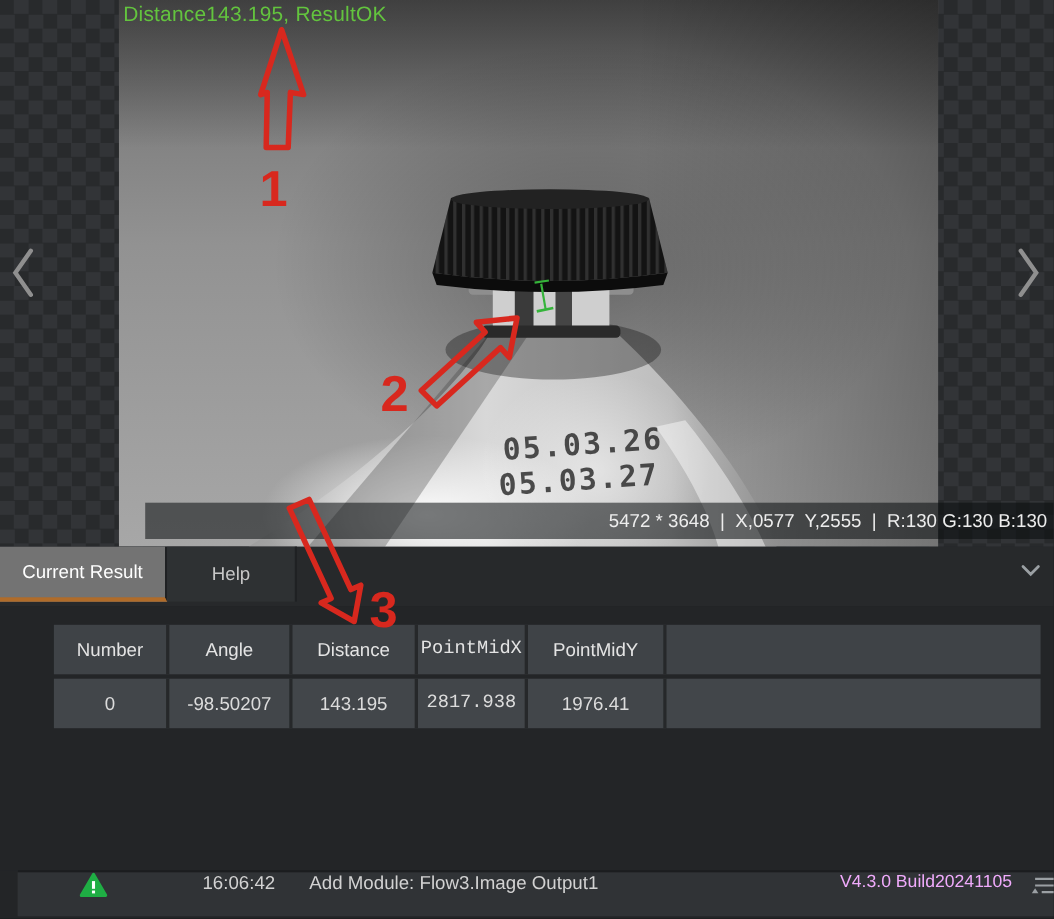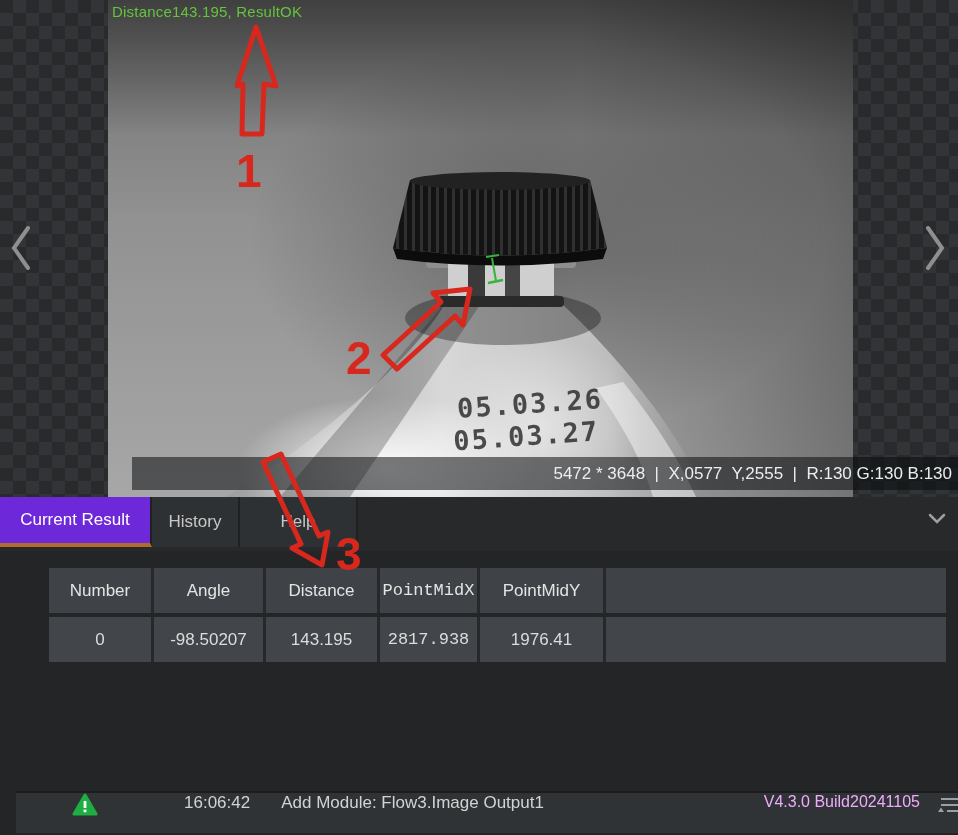--- a/index.html
+++ b/index.html
@@ -6,36 +6,36 @@
   *{box-sizing:border-box;}
   .app{position:relative;width:958px;height:835px;background:#232527;overflow:hidden;
        font-family:"Liberation Sans",sans-serif;}
 
   
   .viewer{position:absolute;left:0;top:0;width:958px;height:497px;
     background-color:#292a2c;
     background-image:conic-gradient(#323437 25%,#282a2c 0 50%,#323437 0 75%,#282a2c 0);
     background-size:26px 26px;}
   .photo{position:absolute;left:108px;top:0;width:745px;height:497px;display:block;}
-  .overlay-green{position:absolute;left:112px;top:3px;font-size:15px;color:#63c43e;
+  .overlay-green{position:absolute;left:112px;top:3px;font-size:19px;color:#63c43e;
     letter-spacing:.2px;white-space:pre;}
   .chev{position:absolute;top:222px;width:34px;height:52px;cursor:pointer;}
   .chev.left{left:4px;} .chev.right{right:6px;}
   .imginfo{position:absolute;left:108px;right:0;top:457px;height:33px;
     background:rgba(10,12,14,.55);color:#ededed;font-size:17px;
     display:flex;align-items:center;justify-content:flex-end;
     padding-right:6px;white-space:pre;margin-left:24px;}
 
   
   .tabbar{position:absolute;left:0;top:497px;width:958px;height:54px;background:#27292b;
     display:flex;align-items:flex-start;}
   .tab{height:50px;display:flex;align-items:center;justify-content:center;
     font-size:17px;color:#c7c7c7;background:#2e3133;border-right:2px solid #1f2123;
     cursor:pointer;}
-  .tab.active{background:#6d28d9;color:#ffffff;height:50px;border-bottom:4px solid #b06c2a;}
+  .tab.active{background:#737373;color:#ffffff;height:50px;border-bottom:4px solid #b06c2a;}
   .tab.t1{width:152px;} .tab.t2{width:88px;} .tab.t3{width:118px;}
   .tab-caret{margin-left:auto;margin-right:12px;margin-top:16px;cursor:pointer;}
 
   
   .panel{position:absolute;left:0;top:551px;width:958px;height:240px;background:#232527;}
   .rtable{position:absolute;left:17px;top:17px;right:12px;padding-left:32px;}
   .trow{display:flex;margin-bottom:4px;}
   .cell{height:45px;display:flex;align-items:center;justify-content:center;
     font-size:17px;color:#dcdcdc;background:#42464a;border-right:3px solid #26282a;}
   .trow.head .cell{background:#3f4347;color:#e4e4e4;}
@@ -138,21 +138,20 @@
     </svg>
     <svg class="chev right" viewBox="0 0 34 52">
       <polyline points="10,6 24,26 10,46" fill="none" stroke="#8f8f8f" stroke-width="4" stroke-linecap="round"></polyline>
     </svg>
 
     <div class="imginfo">5472 * 3648  |  X,0577  Y,2555  |  R:130 G:130 B:130</div>
   </div>
 
   <div class="tabbar">
     <div class="tab t1 active">Current Result</div>
-    <div class="tab t2">History</div>
     <div class="tab t3">Help</div>
     <svg class="tab-caret" width="18" height="12" viewBox="0 0 18 12">
       <polyline points="2,2 9,9 16,2" fill="none" stroke="#9ba0a4" stroke-width="2.5" stroke-linecap="round"></polyline>
     </svg>
   </div>
 
   <div class="panel">
     <div class="rtable">
       <div class="trow head">
         <div class="cell c0">Number</div>

